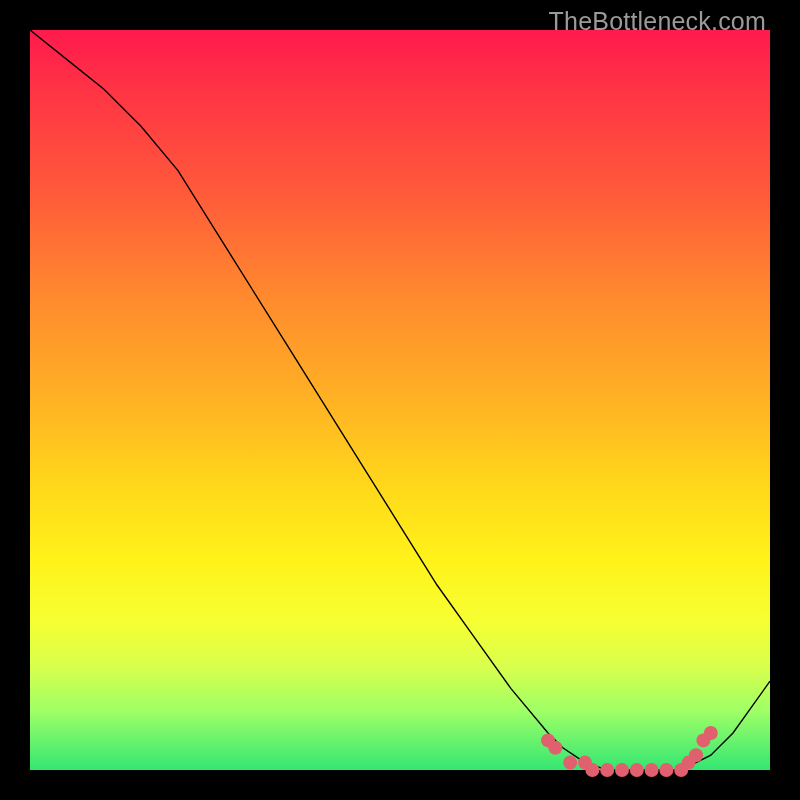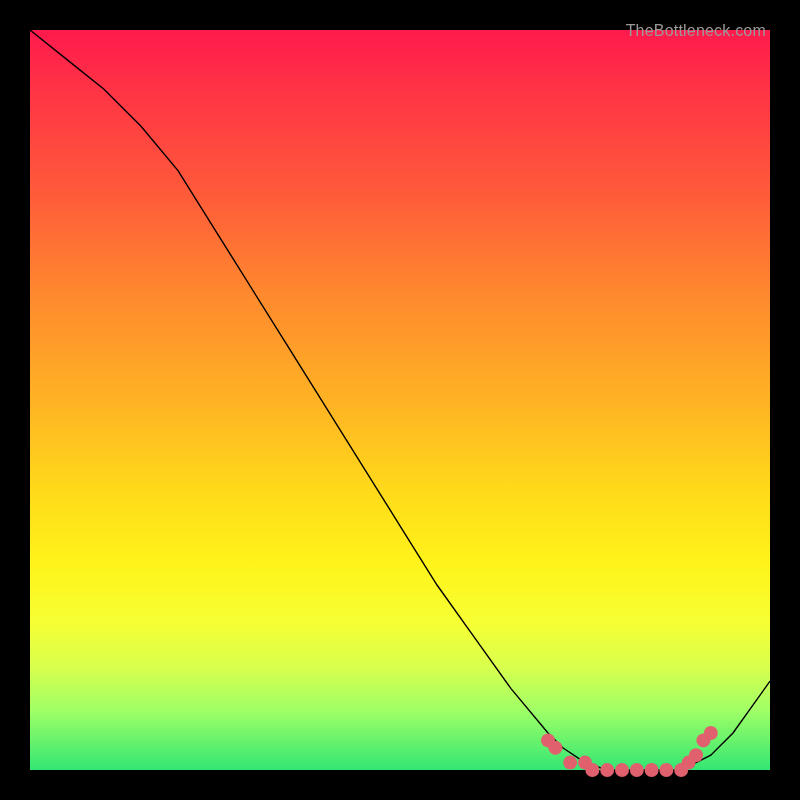--- a/index.html
+++ b/index.html
@@ -34,24 +34,24 @@
       #ffd91a 62%,
       #fff31a 72%,
       #f6ff33 80%,
       #d9ff4d 86%,
       #9fff66 92%,
       #33e673 100%
     );
   }
   .watermark {
     position: absolute;
-    top: 22px;
+    top: 7px;
     right: 34px;
     color: #9a9a9a;
-    font-size: 16px;
+    font-size: 25px;
     letter-spacing: 0.2px;
     font-weight: 400;
   }
   svg.overlay {
     position: absolute;
     left: 30px;
     top: 30px;
     width: 740px;
     height: 740px;
     overflow: visible;

